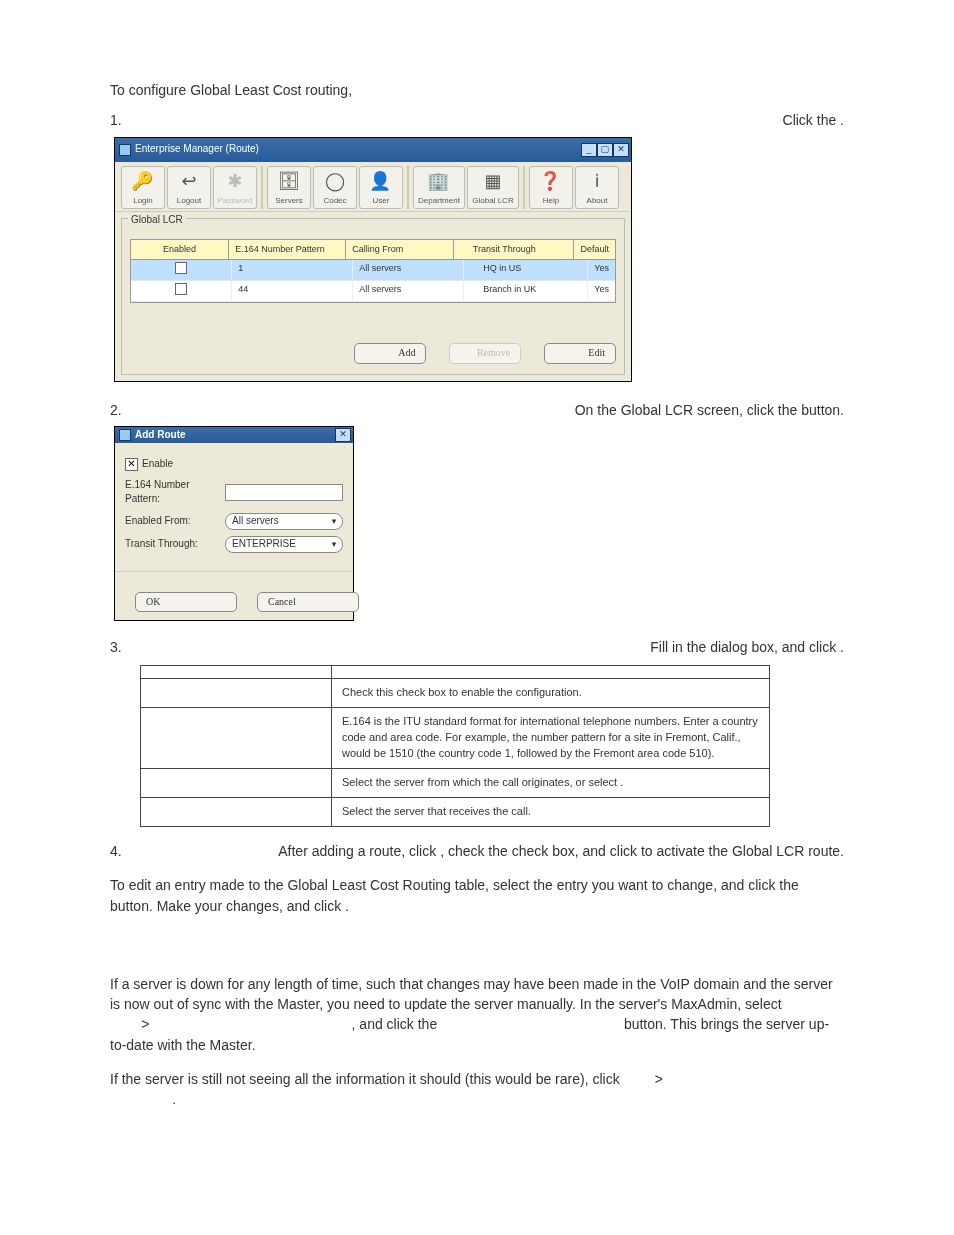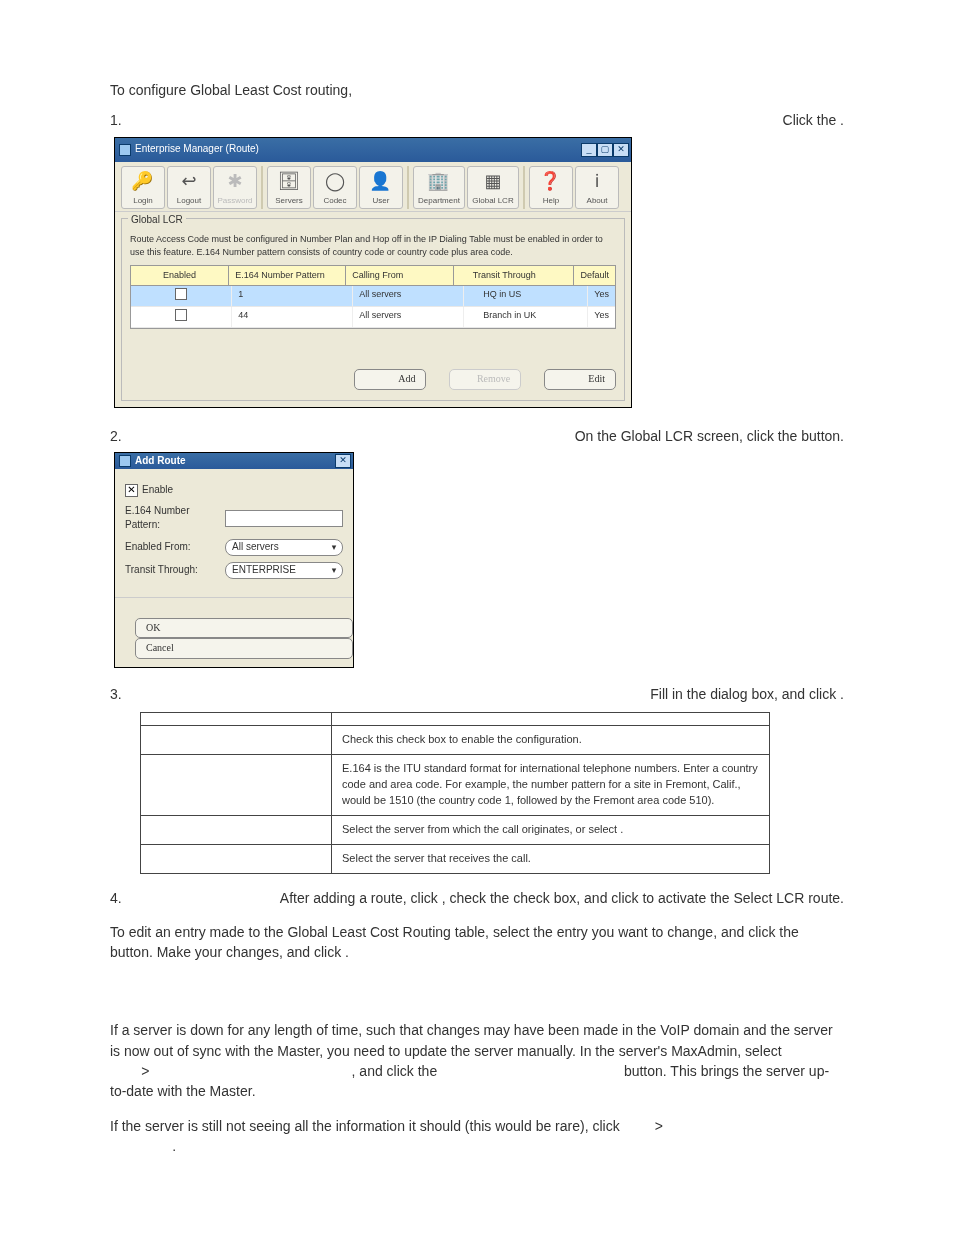--- a/index.html
+++ b/index.html
@@ -82,21 +82,21 @@
     width:238px;border:1px solid #000;background:#ece9d8;font-size:10px;margin:2px 0 16px 4px;
   }
   .dlg .titlebar{height:16px;}
   .dlg-body{padding:8px 10px 6px 10px;}
   .frow{display:flex;align-items:center;margin:6px 0;}
   .frow .flab{width:100px;color:#333;}
   .frow .ftxt{flex:1;height:15px;border:1px solid #888;background:#fff;}
   .combo{flex:1;height:15px;border:1px solid #888;border-radius:8px;background:#fff;display:flex;align-items:center;padding:0 1px 0 6px;position:relative;}
   .combo .carrow{width:14px;text-align:center;color:#333;font-size:9px;}
   .chk2{width:11px;height:11px;border:1px solid #666;background:#fff;display:inline-flex;align-items:center;justify-content:center;font-size:10px;color:#000;margin-right:4px;}
-  .dlg .btns{display:flex;justify-content:space-around;padding:20px 0 8px 0;border-top:1px solid #ccc;margin-top:6px;flex-direction:column;}
+  .dlg .btns{display:flex;justify-content:space-around;padding:20px 0 8px 0;border-top:1px solid #ccc;margin-top:6px;}
   .dlg .ovalbtn{min-width:80px;}
   
   table.desc{
     border-collapse:collapse;width:630px;margin:8px 0 14px 30px;font-size:11px;
   }
   table.desc td, table.desc th{
     border:1px solid #444;padding:6px 10px;vertical-align:top;text-align:left;
   }
   table.desc .lcol{width:170px;}
 </style>
@@ -166,21 +166,20 @@
           <span>Help</span>
         </div>
       <div class="toolbtn">
           <span class="glyph">ℹ</span>
           <span>About</span>
         </div>
     </div>
 
     <div class="panel">
       <span class="panel-title">Global LCR</span>
-      <div class="helptext">Route Access Code must be configured in Number Plan and Hop off in the IP Dialing Table must be enabled in order to use this feature. E.164 Number pattern consists of country code or country code plus area code.</div>
 
       <div class="grid">
         <div class="grid-head">
           <div class="gh col-en">Enabled</div>
           <div class="gh col-pat">E.164 Number Pattern</div>
           <div class="gh col-from">Calling From</div>
           <div class="gh col-tt">Transit Through</div>
           <div class="gh col-def">Default</div>
         </div>
         <div class="grid-row sel">
@@ -280,21 +279,21 @@
     <tr>
           <td class="lcol"></td>
           <td>Select the server that receives the call.</td>
         </tr>
   </tbody>
     </table>
 
   <div class="ol-row">
     <div class="ol-num">4.</div>
     <div class="ol-body">
-      <span>After adding a route, click </span><span>, check the </span><span> check box, and click </span><span> to activate the Select LCR route.</span>
+      <span>After adding a route, click </span><span>, check the </span><span> check box, and click </span><span> to activate the Global LCR route.</span>
     </div>
   </div>
 
   <p>
     <span>To edit an entry made to the Global Least Cost Routing table, select the entry you want to change, and click the </span><span> button. Make your changes, and click </span><span>.</span>
   </p>
 
   <div style="height:30px"></div>
 
   <p>

